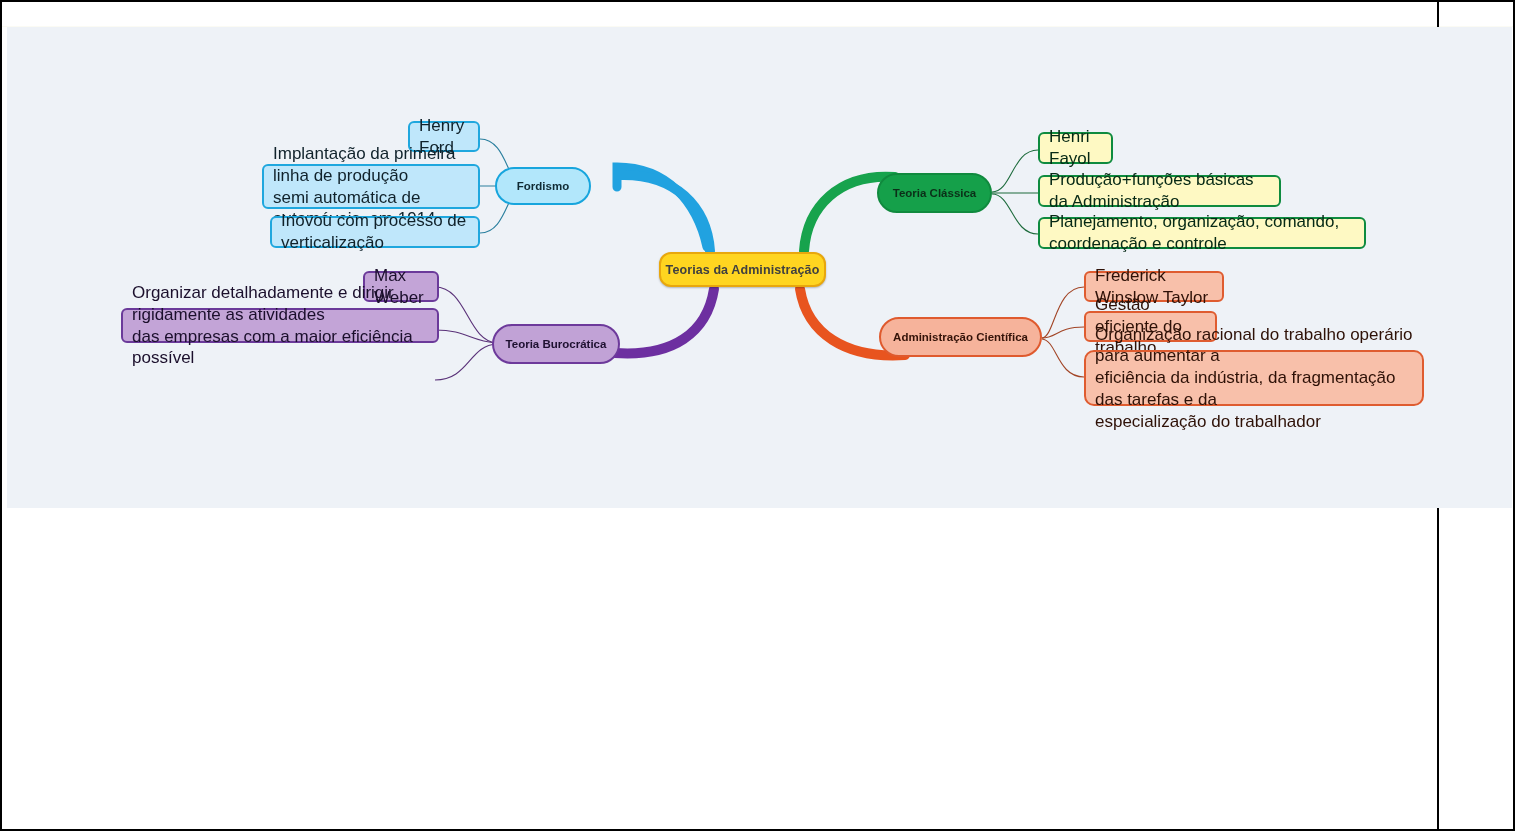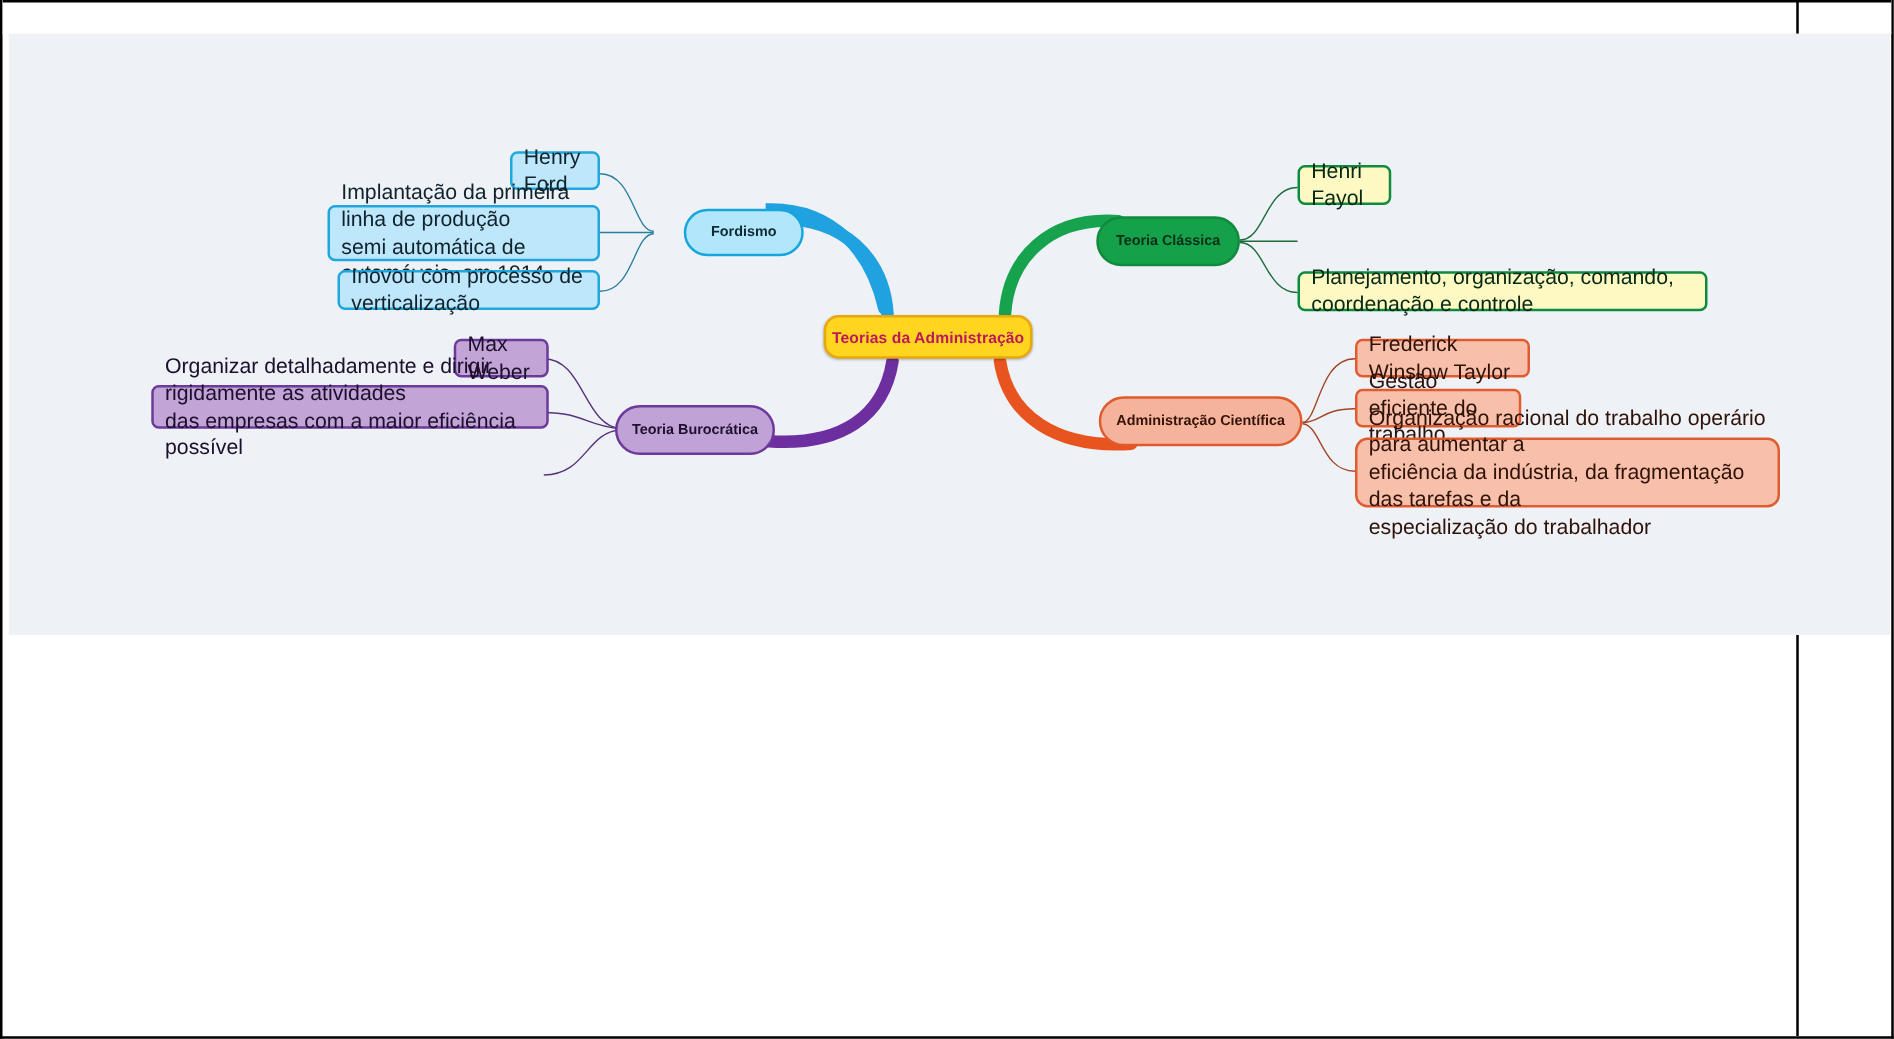--- a/index.html
+++ b/index.html
@@ -74,21 +74,21 @@
     display: flex;
     align-items: center;
     white-space: pre-line;
   }
 
   
   #root-node {
     background: #ffd520;
     border: 2px solid #e8a70d;
     border-radius: 12px;
-    color: #be185d;
+    color: #404040;
     font-size: 12.5px;
     font-weight: bold;
     justify-content: center;
     box-shadow: 0 1px 2px rgba(0,0,0,0.25);
     letter-spacing: 0.1px;
   }
 
   
   .branch {
     border-radius: 999px;
@@ -148,33 +148,34 @@
       <path d="M 428,303 C 460,303 462,314 490,316" fill="none" stroke="#5a3279" stroke-width="1.1"></path>
       <path d="M 428,353 C 462,353 462,318 490,317" fill="none" stroke="#5a3279" stroke-width="1.1"></path>
 
       <path d="M 1077,260 C 1048,260 1048,310 1035,311" fill="none" stroke="#a24526" stroke-width="1.1"></path>
       <path d="M 1077,300 C 1050,300 1050,311 1035,311" fill="none" stroke="#a24526" stroke-width="1.1"></path>
       <path d="M 1077,350 C 1050,350 1050,313 1035,312" fill="none" stroke="#a24526" stroke-width="1.1"></path>
     </svg>
 
     <div class="node" id="root-node" style="left:652px; top:225px; width:167px; height:35px;">Teorias da Administração</div>
 
-    <div class="node branch blue" style="left:540px; top:140px; width:96px; height:38px;">Fordismo</div>
+    <div class="node branch blue" style="left:488px; top:140px; width:96px; height:38px;">Fordismo</div>
 
     <div class="node leaf blue" style="left:401px; top:94px; width:72px; height:31px;">Henry Ford</div>
 
     <div class="node leaf blue" style="left:255px; top:137px; width:218px; height:45px;">Implantação da primeira linha de produção
 semi automática de automóveis, em 1914</div>
 
     <div class="node leaf blue" style="left:263px; top:189px; width:210px; height:32px;">Inovou com processo de verticalização</div>
 
     <div class="node branch green" style="left:870px; top:146px; width:115px; height:40px;">Teoria Clássica</div>
 
     <div class="node leaf green" style="left:1031px; top:105px; width:75px; height:32px;">Henri Fayol</div>
 
+    <div class="node leaf green" style="left:1031px; top:148px; width:243px; height:32px;">Produção+funções básicas da Administração</div>
 
     <div class="node leaf green" style="left:1031px; top:190px; width:328px; height:32px;">Planejamento, organização, comando, coordenação e controle</div>
 
     <div class="node branch purple" style="left:485px; top:297px; width:128px; height:40px;">Teoria Burocrática</div>
 
     <div class="node leaf purple" style="left:356px; top:244px; width:76px; height:31px;">Max Weber</div>
 
     <div class="node leaf purple" style="left:114px; top:281px; width:318px; height:35px;">Organizar detalhadamente e dirigir rigidamente as atividades
 das empresas com a maior eficiência possível</div>
 

